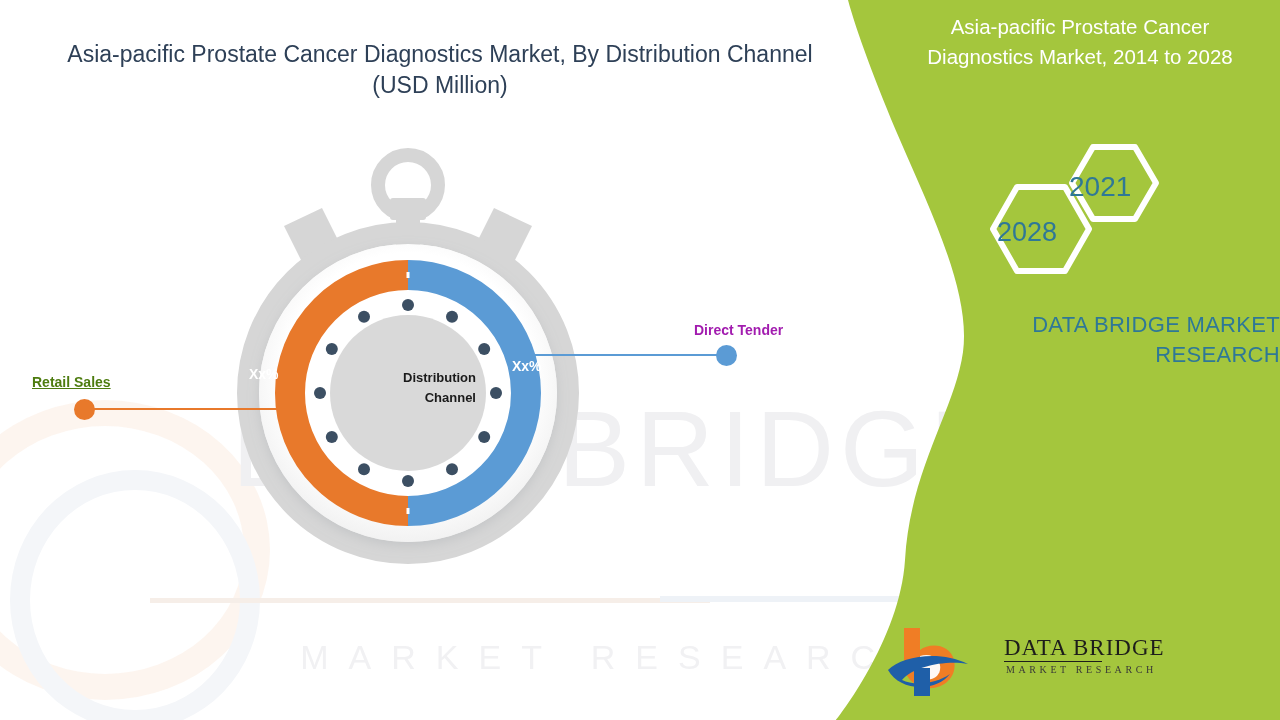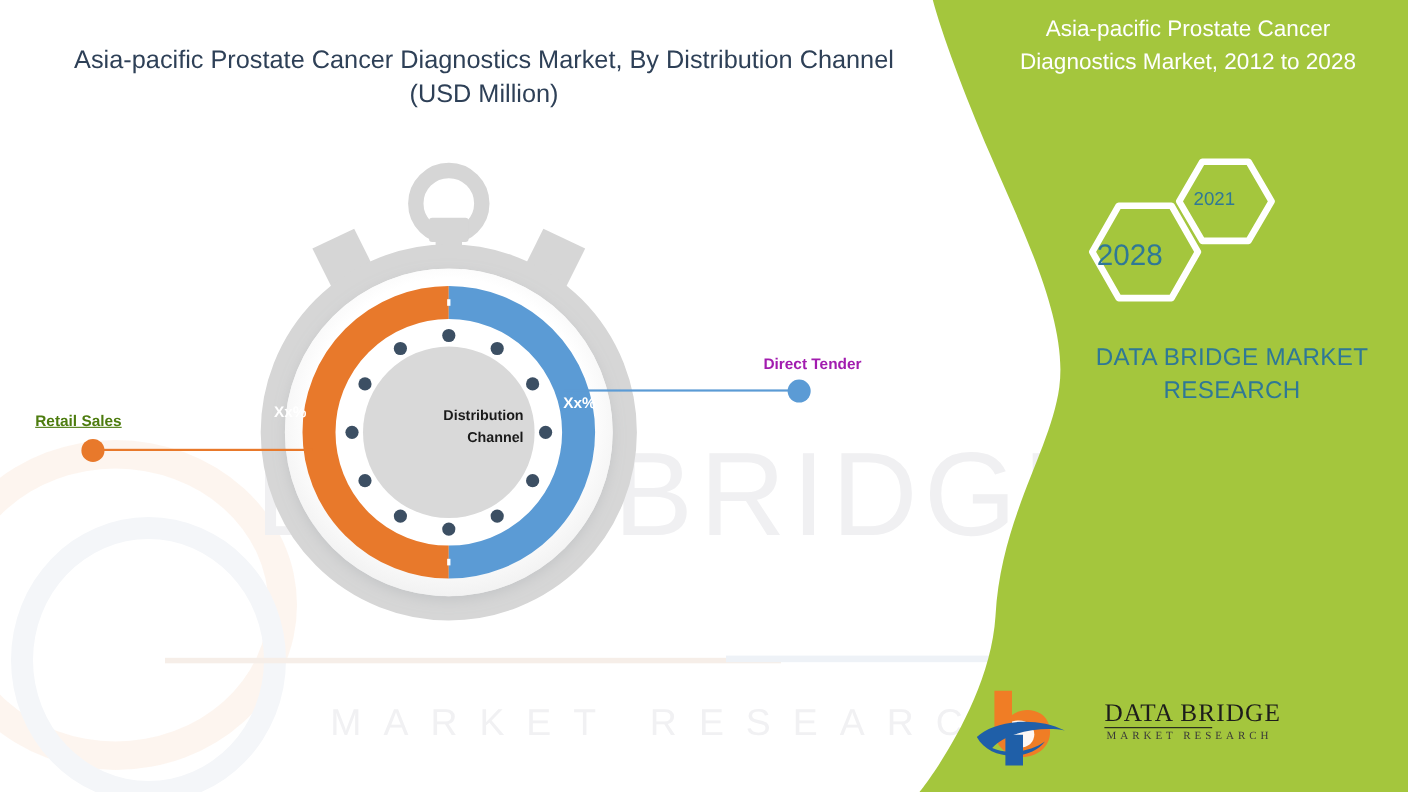--- a/index.html
+++ b/index.html
@@ -99,35 +99,35 @@
     text-align: center;
     font-size: 20.5px;
     line-height: 1.45;
     color: #ffffff;
     font-weight: 400;
   }
   .brand-text {
     position: absolute;
     left: 960px; top: 310px;
     width: 320px;
-    text-align: center;
+    text-align: right;
     font-size: 22px;
     line-height: 1.35;
     color: #2f7896;
     letter-spacing: .3px;
   }
 
   
   .hex-wrap { position: absolute; left: 985px; top: 135px; width: 200px; height: 150px; }
   .hex-label {
     position: absolute;
     color: #2f7896;
     font-weight: 400;
   }
-  .hex-2021 { left: 100px; top: 36px; font-size: 17px; }
+  .hex-2021 { left: 84px; top: 36px; font-size: 28px; }
   .hex-2028 { left: 12px; top: 82px; font-size: 27px; }
 
   
   .watch { position: absolute; left: 218px; top: 140px; width: 380px; height: 440px; }
 
   .center-label {
     position: absolute;
     left: 316px; top: 368px;
     width: 160px;
     text-align: right;
@@ -277,21 +277,21 @@
   <svg class="green-panel" viewBox="0 0 1280 720">
     <path d="M 848 0 L 1280 0 L 1280 720 L 836 720
              C 836 720, 900 640, 905 560
              C 910 470, 955 410, 963 352
              C 971 292, 930 210, 900 140
              C 876 84, 856 30, 848 0 Z" fill="#a4c63d"></path>
   </svg>
 
   <div class="panel-title">
     <span>Asia-pacific Prostate Cancer</span><br>
-    <span>Diagnostics Market, 2012 to 2028</span>
+    <span>Diagnostics Market, 2014 to 2028</span>
   </div>
 
   <div class="hex-wrap">
     <svg viewBox="0 0 200 150" width="200" height="150">
 
       <polygon points="108,12 150,12 171,48 150,84 108,84 87,48" fill="none" stroke="#ffffff" stroke-width="6" stroke-linejoin="round"></polygon>
 
       <polygon points="32,52 80,52 104,94 80,136 32,136 8,94" fill="none" stroke="#ffffff" stroke-width="6" stroke-linejoin="round"></polygon>
     </svg>
     <div class="hex-label hex-2021">2021</div>

